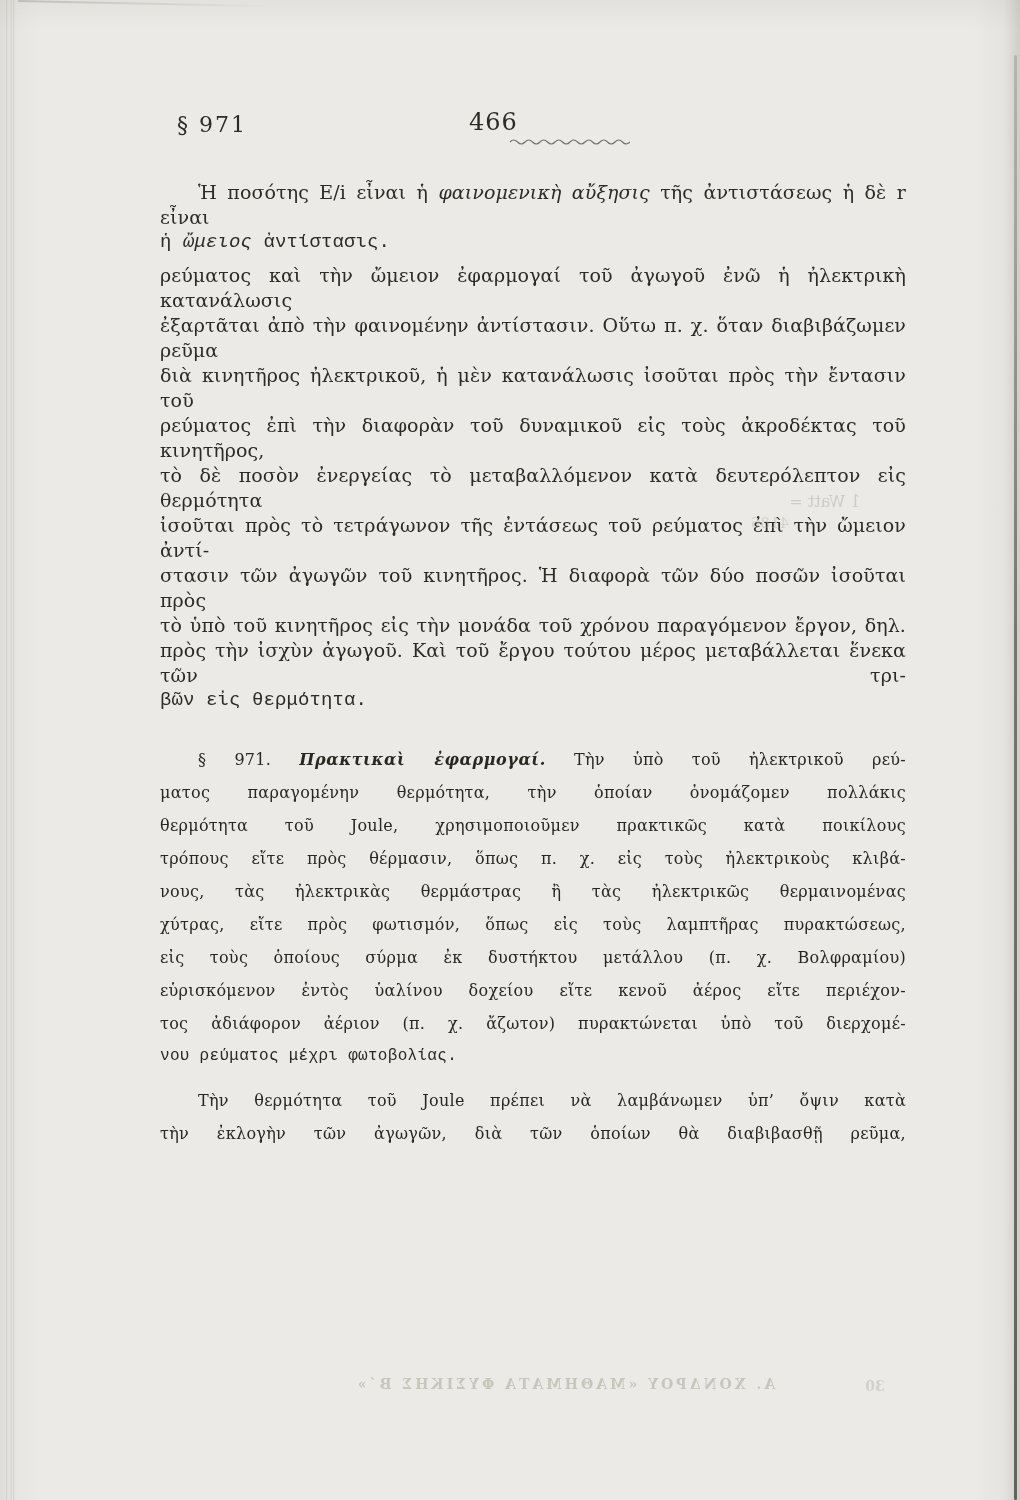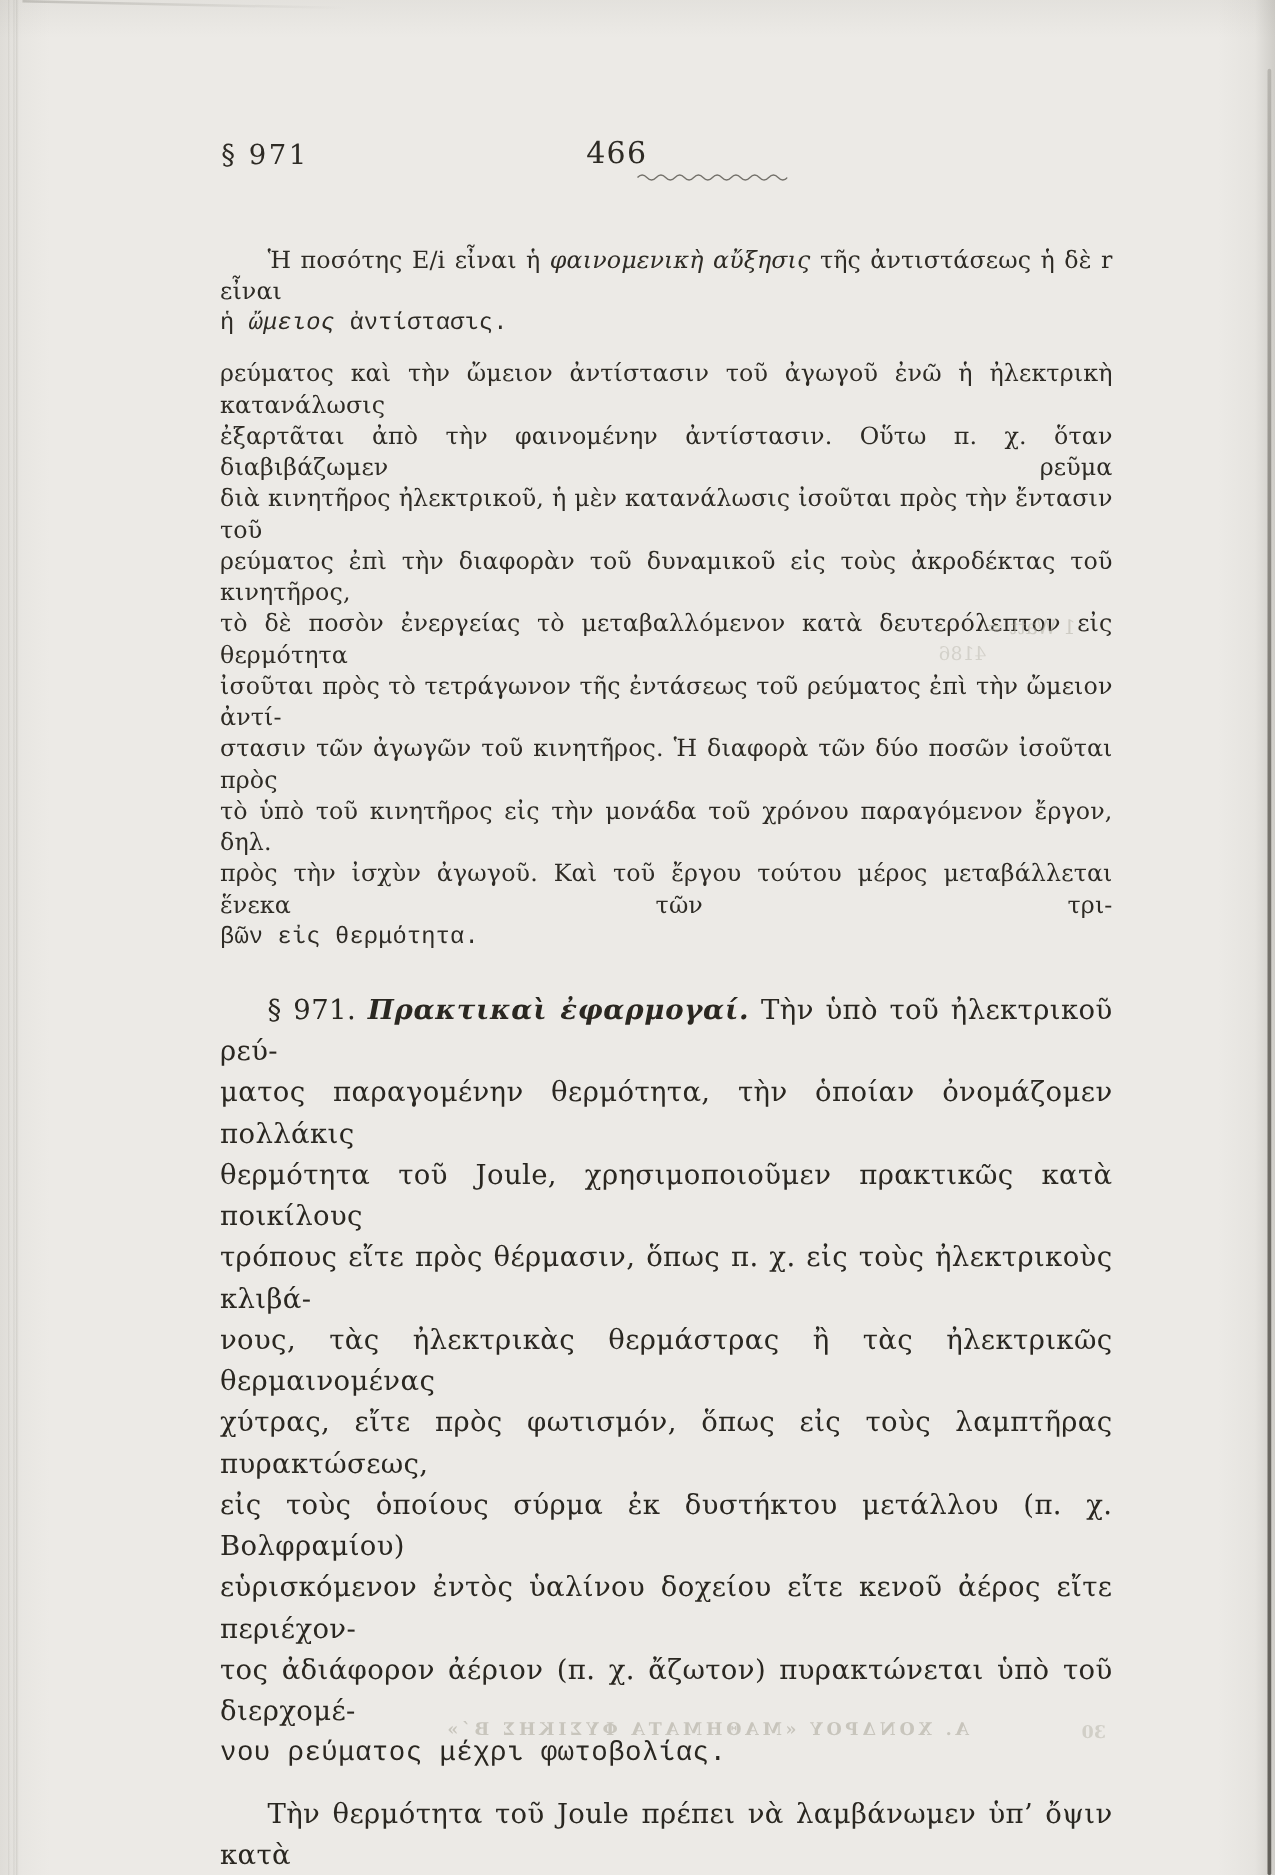--- a/index.html
+++ b/index.html
@@ -44,24 +44,24 @@
   }
   .page-number-wrap {
     position: absolute; left: 455px; top: 0; width: 200px; text-align: left;
   }
   .page-number { font-size: 24px; letter-spacing: 1px; color: #2e2b25; }
   .wavy { display: block; margin: 1px auto 0 auto; opacity: 0.75; }
 
   .text-block {
     position: absolute; left: 160px; top: 180px; width: 746px;
   }
-  .para { margin: 16px; }
+  .para { margin: 0; }
   .para.small { font-size: 19px; line-height: 25px; letter-spacing: 0.1px; color: #2e2b25; }
   .para.small + .para.small { margin-top: 8px; }
-  .para.section { font-size: 22px; line-height: 33px; letter-spacing: 0.3px; color: #2a2721; }
+  .para.section { font-size: 16px; line-height: 33px; letter-spacing: 0.3px; color: #2a2721; }
   .para.small + .para.section { margin-top: 30px; }
   .para.section + .para.section { margin-top: 11px; }
 
   .line { text-align: justify; text-align-last: justify; white-space: normal; }
   .line.flush { text-align-last: left; font-family: Liberation Mono, monospace; }
   .line.first { text-indent: 38px; }
   .i  { font-style: italic; }
   .bi { font-style: italic; font-weight: bold; letter-spacing: 0.6px; }
 
   
@@ -92,21 +92,21 @@
     </svg>
   </div>
 </div>
 
 <div class="text-block">
     <div class="para small">
       <div class="line first">Ἡ ποσότης E/i εἶναι ἡ <span class="i">φαινομενικὴ αὔξησις</span> τῆς ἀντιστάσεως ἡ δὲ r εἶναι</div>
       <div class="line flush">ἡ <span class="i">ὤμειος</span> ἀντίστασις.</div>
     </div>
     <div class="para small">
-      <div class="line">ρεύματος καὶ τὴν ὤμειον ἀντίστασιν τοῦ ἀγωγοῦ ἐνῶ ἡ ἠλεκτρικὴ κατανάλωσις</div>
+      <div class="line">ρεύματος καὶ τὴν ὤμειον ἐφαρμογαί τοῦ ἀγωγοῦ ἐνῶ ἡ ἠλεκτρικὴ κατανάλωσις</div>
       <div class="line">ἐξαρτᾶται ἀπὸ τὴν φαινομένην ἀντίστασιν. Οὕτω π. χ. ὅταν διαβιβάζωμεν ρεῦμα</div>
       <div class="line">διὰ κινητῆρος ἠλεκτρικοῦ, ἡ μὲν κατανάλωσις ἰσοῦται πρὸς τὴν ἔντασιν τοῦ</div>
       <div class="line">ρεύματος ἐπὶ τὴν διαφορὰν τοῦ δυναμικοῦ εἰς τοὺς ἀκροδέκτας τοῦ κινητῆρος,</div>
       <div class="line">τὸ δὲ ποσὸν ἐνεργείας τὸ μεταβαλλόμενον κατὰ δευτερόλεπτον εἰς θερμότητα</div>
       <div class="line">ἰσοῦται πρὸς τὸ τετράγωνον τῆς ἐντάσεως τοῦ ρεύματος ἐπὶ τὴν ὤμειον ἀντί-</div>
       <div class="line">στασιν τῶν ἀγωγῶν τοῦ κινητῆρος. Ἡ διαφορὰ τῶν δύο ποσῶν ἰσοῦται πρὸς</div>
       <div class="line">τὸ ὑπὸ τοῦ κινητῆρος εἰς τὴν μονάδα τοῦ χρόνου παραγόμενον ἔργον, δηλ.</div>
       <div class="line">πρὸς τὴν ἰσχὺν ἀγωγοῦ. Καὶ τοῦ ἔργου τούτου μέρος μεταβάλλεται ἕνεκα τῶν τρι-</div>
       <div class="line flush">βῶν εἰς θερμότητα.</div>
     </div>

